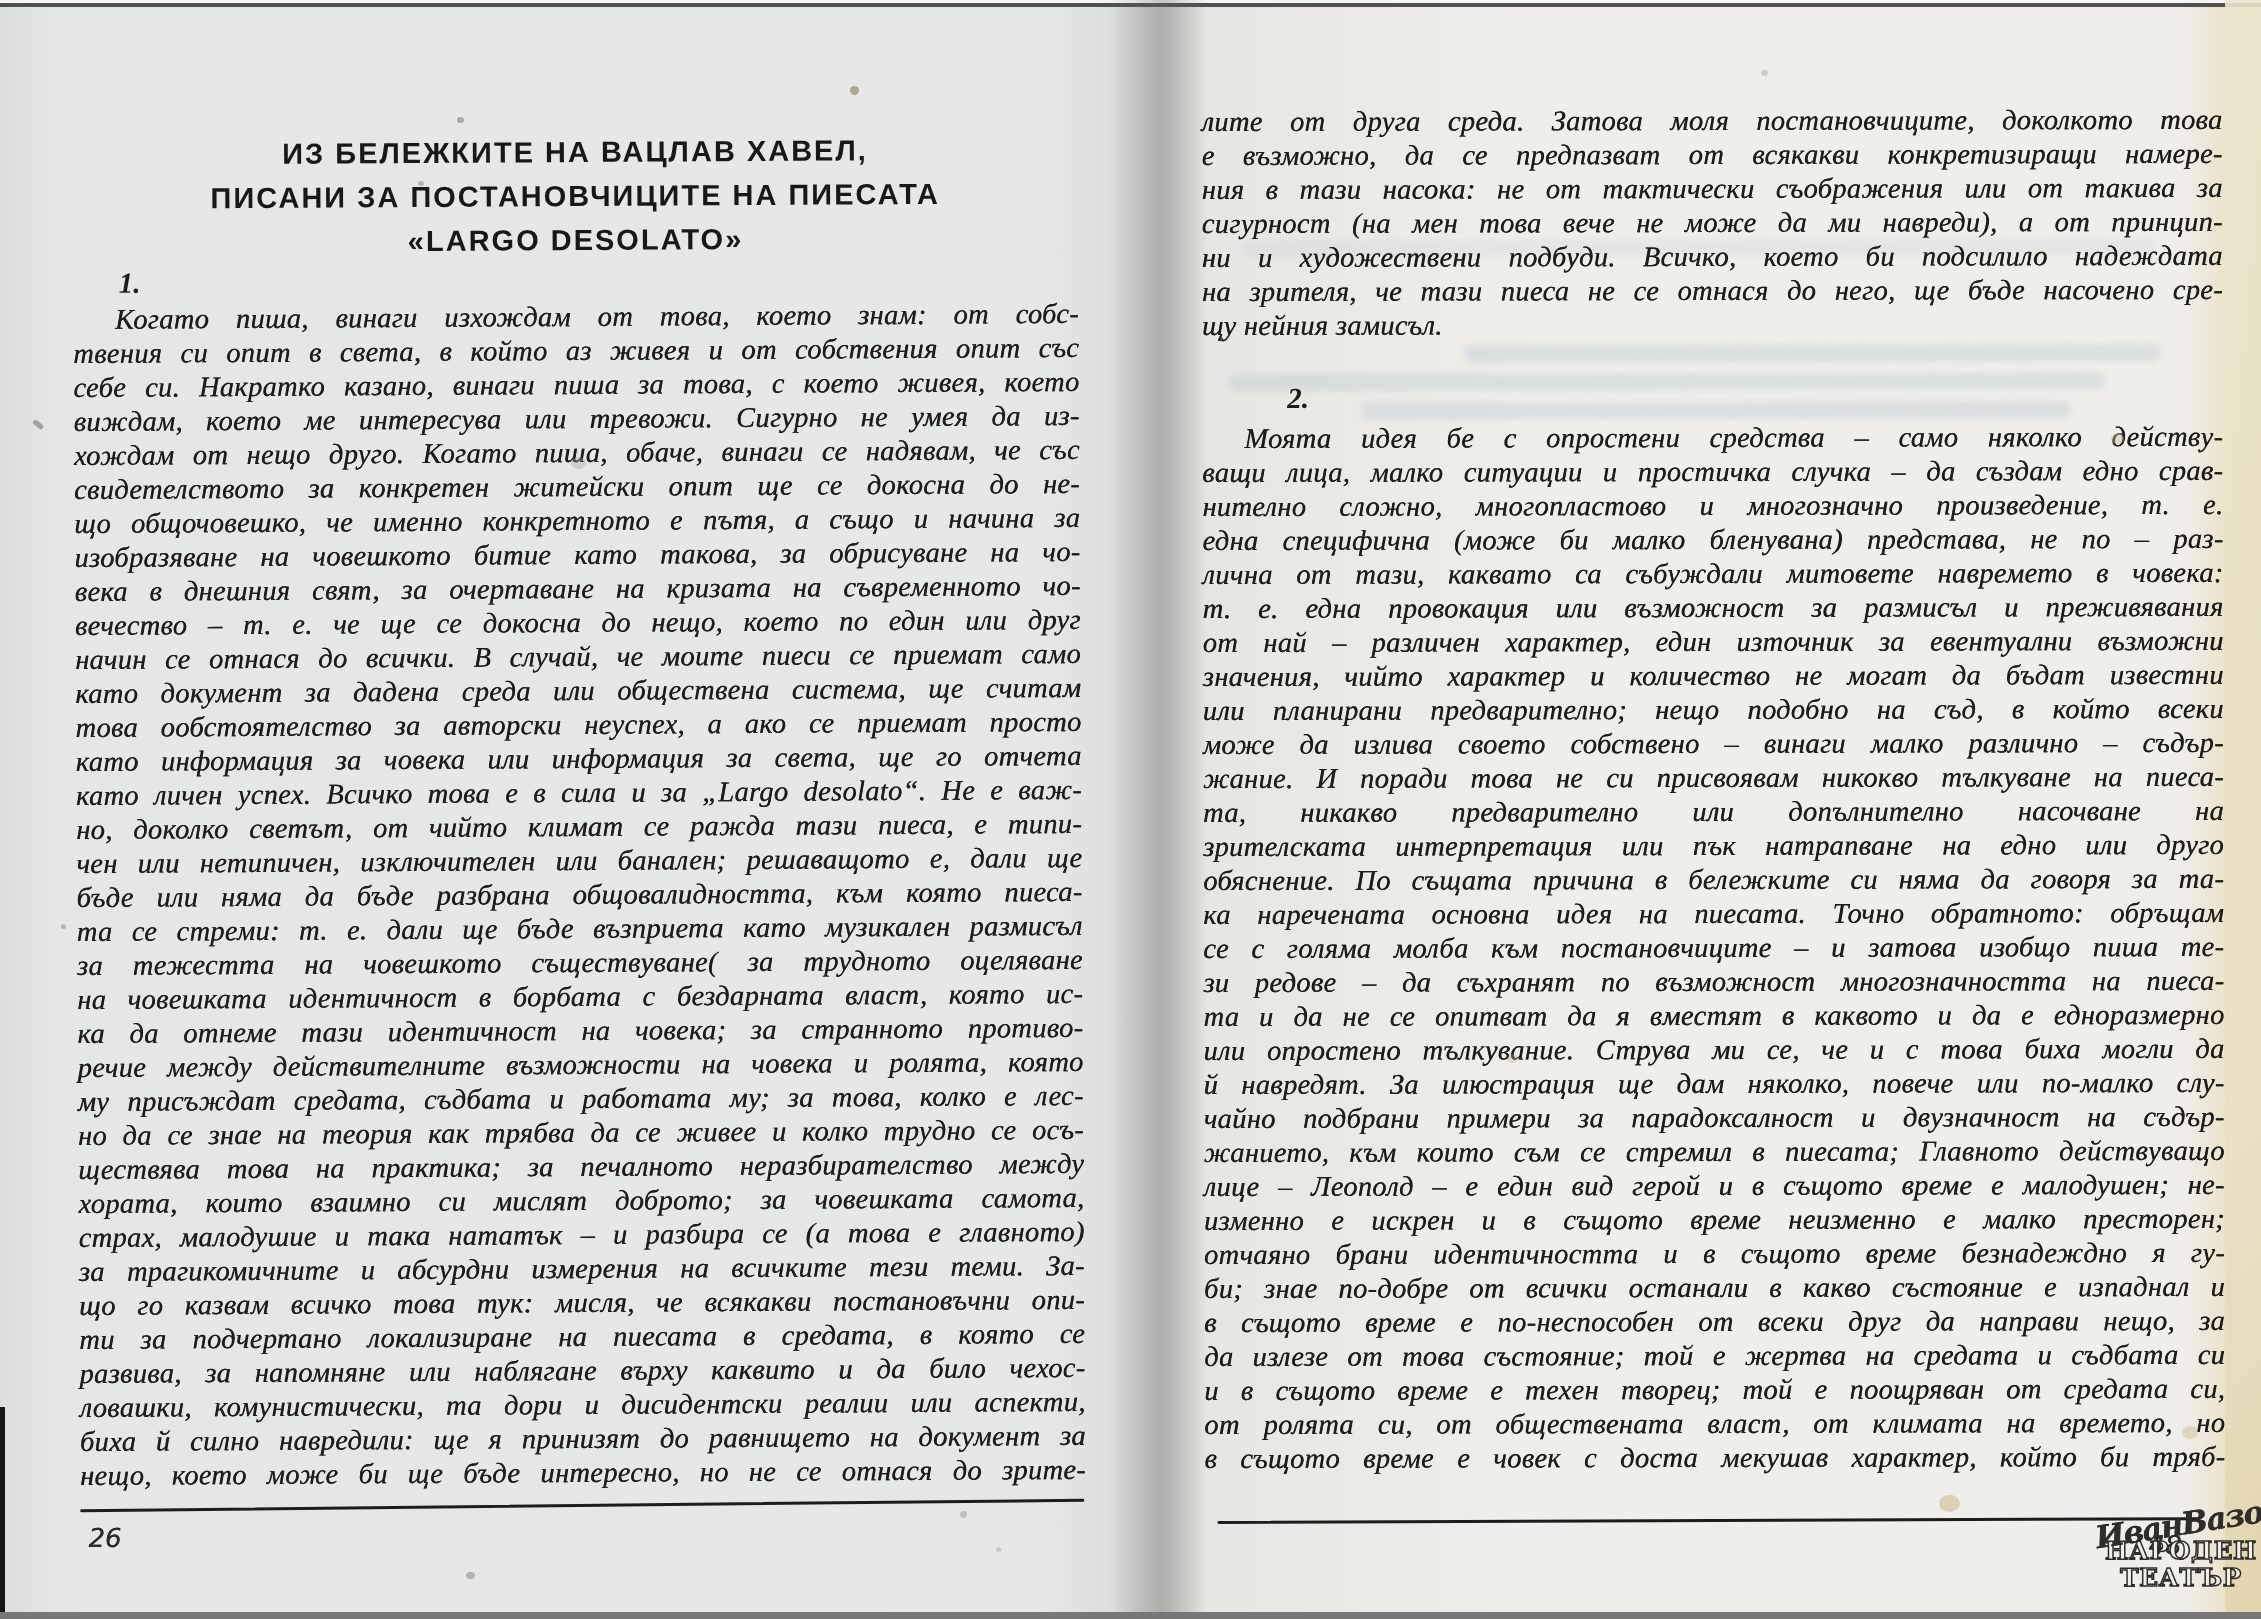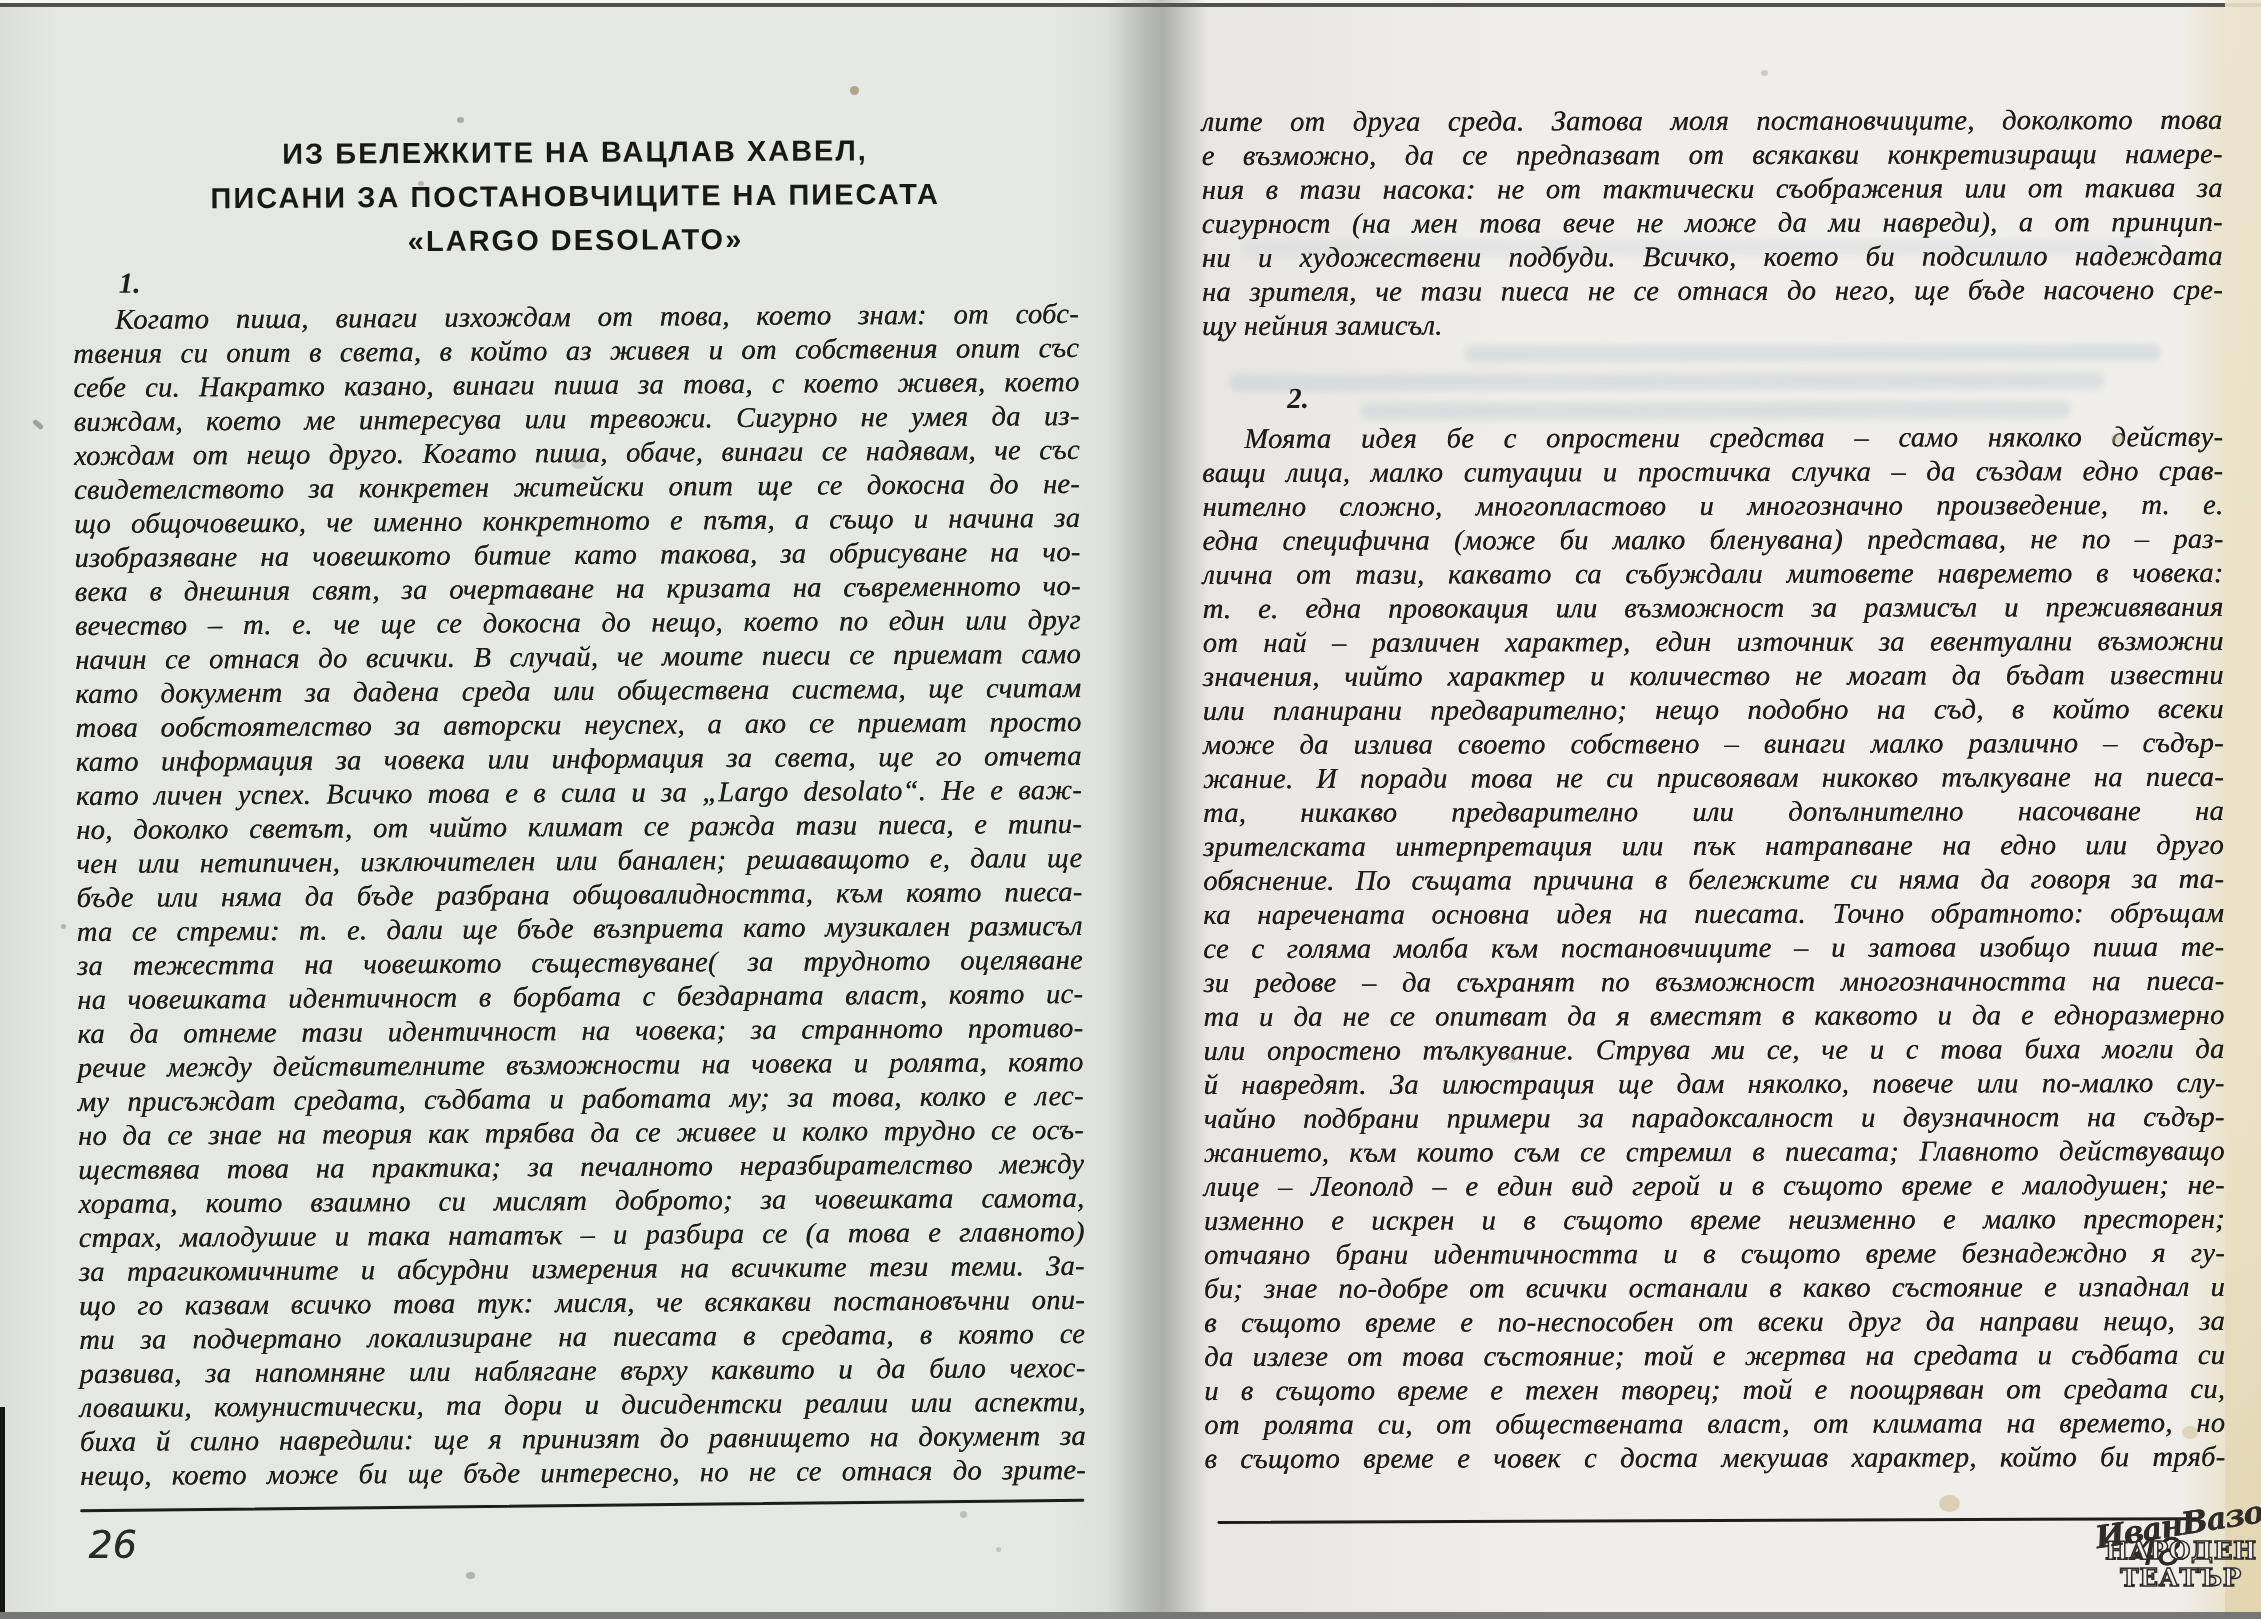--- a/index.html
+++ b/index.html
@@ -39,21 +39,21 @@
   .g1{left:262px;top:345px;width:697px;}
   .g2{left:26.6px;top:373px;width:876px;}
   .g3{left:159px;top:402px;width:710px;}
   .g4{left:40px;top:239px;width:916px;opacity:.18;}
 
   .rule{position:absolute;height:3.3px;background:#1d1d1b;border-radius:1.3px;}
   .rule-l{top:1504px;left:0;width:1004px;transform:rotate(-.25deg);}
   .rule-r{top:1519px;left:13.3px;width:983px;transform:rotate(-.1deg);}
 
   .pagenum{position:absolute;font-family:"DejaVu Sans",sans-serif;font-style:italic;
-    font-size:38px;color:#2b2b28;text-shadow:0.2px 0 0 currentColor;}
+    font-size:26px;color:#2b2b28;text-shadow:0.2px 0 0 currentColor;}
   .pn-l{top:1520px;left:8px;}
   .pn-r{top:1531px;right:44px;}
 
   .stamp{position:absolute;left:890px;top:1512px;width:173px;text-align:center;color:#2f2d2a;}
   .stamp-script{font-family:"DejaVu Serif",serif;font-style:italic;font-weight:700;
     font-size:31px;letter-spacing:-1.3px;transform:rotate(-9deg);line-height:26.6px;
     text-shadow:0.3px 0 0 currentColor;}
   .stamp-caps{font-family:"DejaVu Serif",serif;font-weight:700;font-size:24.6px;line-height:26px;
     letter-spacing:0.7px;color:#efeee9;-webkit-text-stroke:1.5px #2f2d2a;margin-top:0.7px;}
 

